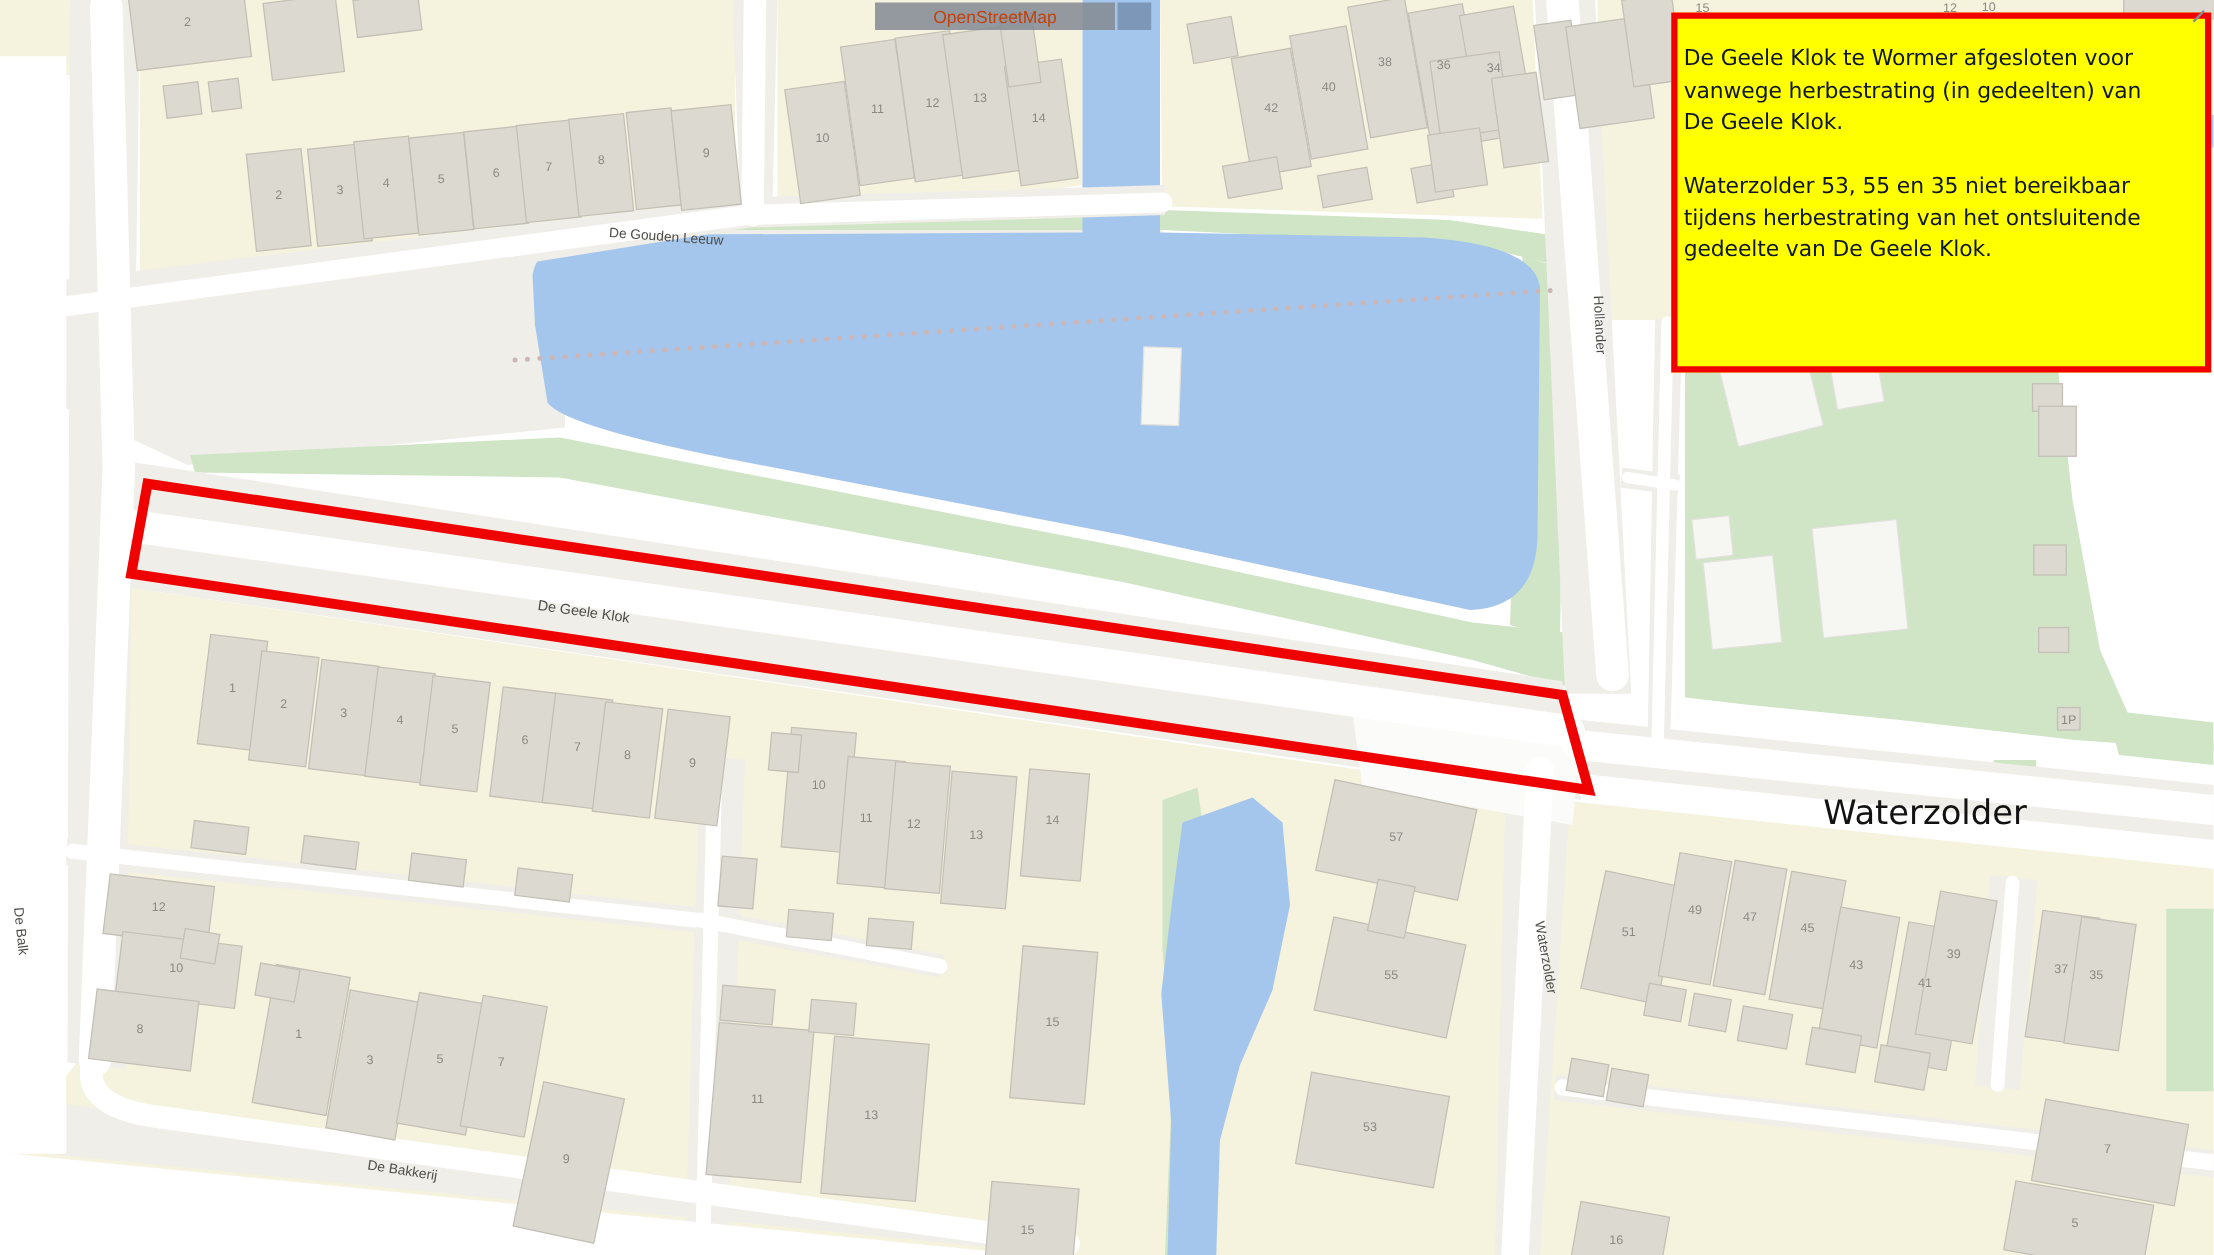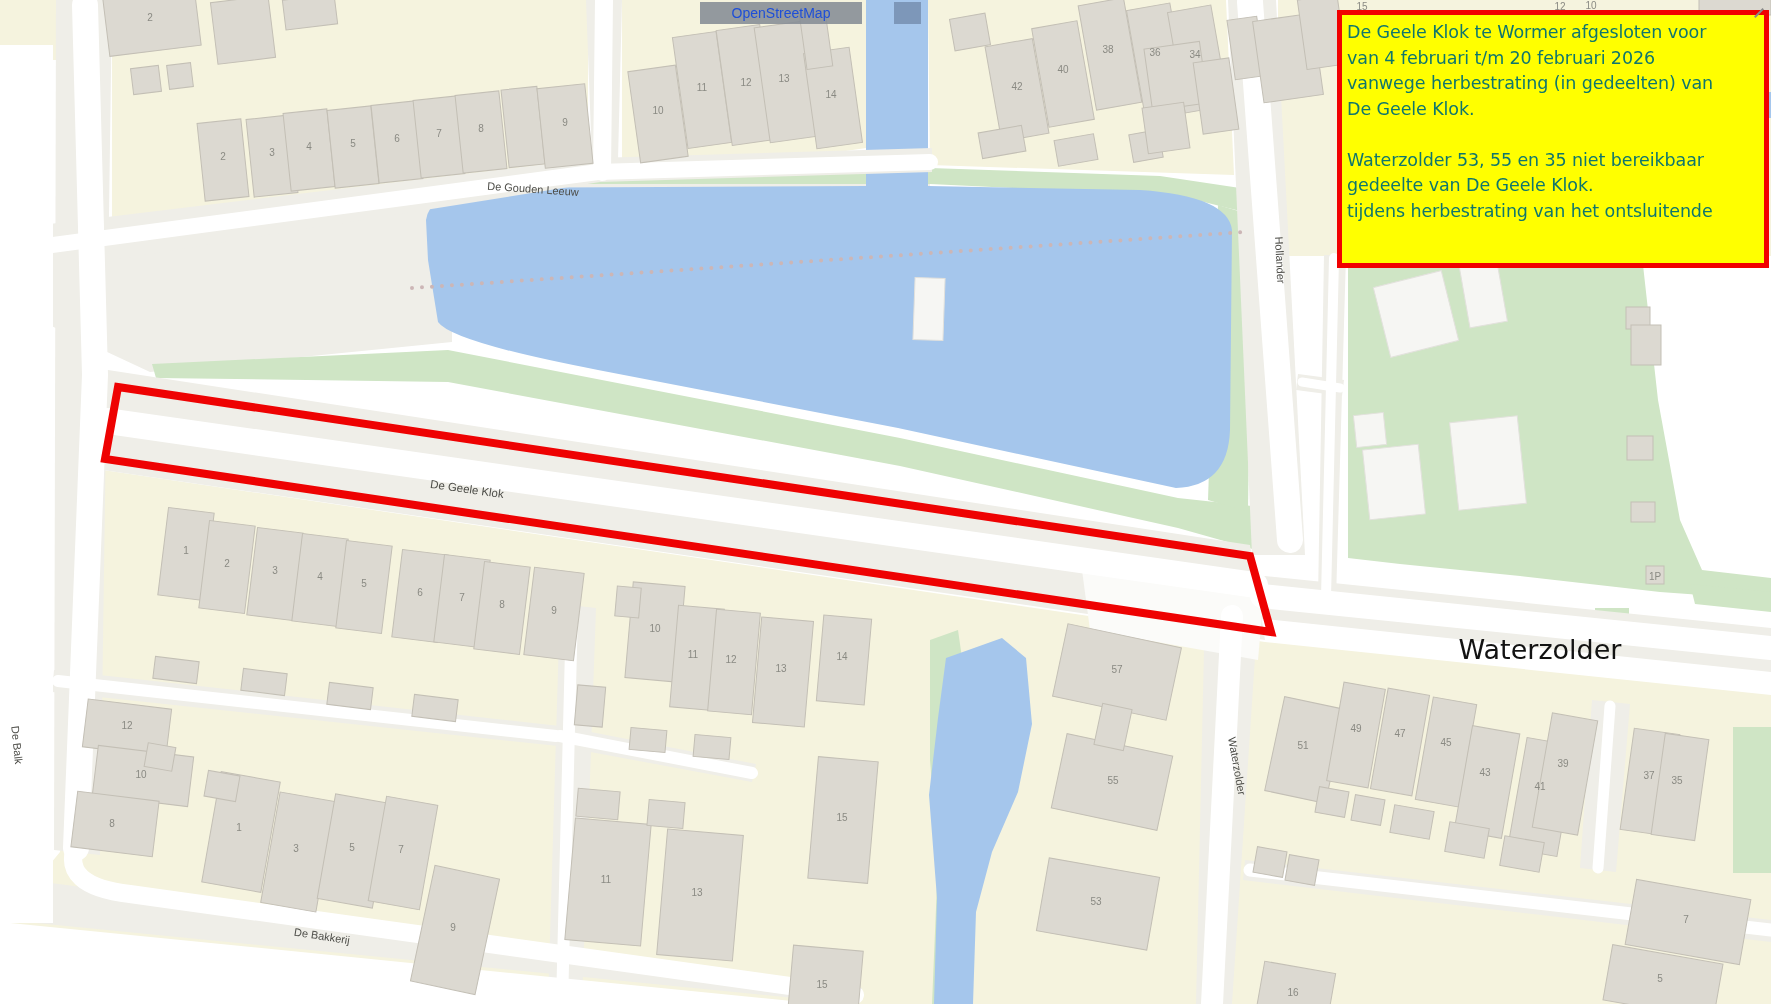--- a/index.html
+++ b/index.html
@@ -4,25 +4,25 @@
 <style>
   html,body{margin:0;padding:0;background:#fff;}
   .viewport{position:relative;width:1771px;height:1004px;overflow:hidden;background:#ffffff;
             font-family:"Liberation Sans",sans-serif;}
   svg{position:absolute;left:0;top:0;}
   .hnum{font-family:"Liberation Sans",sans-serif;fill:#8a8a83;text-anchor:middle;}
   .slabel{fill:#4d4d48;text-anchor:middle;font-family:"Liberation Sans",sans-serif;}
   .slabel.big{fill:#121212;font-family:"DejaVu Sans",sans-serif;}
   .bld-g{fill:#dcd9d1;stroke:#c3bfb5;stroke-width:1;}
   .bld-w{fill:#f6f6f3;stroke:#e2e1dc;stroke-width:1;}
-  .osm-badge{position:absolute;left:700px;top:2px;width:162px;height:22px;background:rgba(133,140,149,0.88);
-             color:#1d4ed8;font-size:14px;line-height:22px;text-align:center;cursor:pointer;}
+  .osm-badge{position:absolute;left:700px;top:2px;width:192px;height:22px;background:rgba(133,140,149,0.88);
+             color:#c2410c;font-size:14px;line-height:22px;text-align:center;cursor:pointer;}
   .osm-badge-cap{position:absolute;left:894px;top:2px;width:27px;height:22px;background:rgba(122,146,180,0.92);}
   .note-box{position:absolute;left:1337px;top:10px;width:412px;height:238px;background:#ffff00;
-            border:5px solid #f10000;box-sizing:content-box;padding:5px 5px;color:#0f766e;
+            border:5px solid #f10000;box-sizing:content-box;padding:20px 5px;color:#0f172a;
             font-family:"DejaVu Sans",sans-serif;font-size:17.5px;line-height:25.5px;letter-spacing:-0.1px;}
   .note-line{white-space:nowrap;min-height:25.5px;}
   .resize-mark{position:absolute;right:-1px;top:-3px;width:12px;height:2px;background:#8a8a8a;transform:rotate(-45deg);}
 </style>
 </head>
 <body>
 
 <div class="viewport">
   <svg width="1771" height="1004" viewBox="0 0 1771 1004">
 
@@ -296,21 +296,20 @@
   </svg>
 
   <div class="osm-badge">
     <span>OpenStreetMap</span>
   </div>
   <div class="osm-badge-cap"></div>
 
   <div class="note-box" id="note-box">
     <div class="resize-mark"></div>
   <div class="note-line">De Geele Klok te Wormer afgesloten voor</div>
-      <div class="note-line">van 4 februari t/m 20 februari 2026</div>
       <div class="note-line">vanwege herbestrating (in gedeelten) van</div>
       <div class="note-line">De Geele Klok.</div>
       <div class="note-line"></div>
       <div class="note-line">Waterzolder 53, 55 en 35 niet bereikbaar</div>
+      <div class="note-line">tijdens herbestrating van het ontsluitende</div>
       <div class="note-line">gedeelte van De Geele Klok.</div>
-      <div class="note-line">tijdens herbestrating van het ontsluitende</div>
     </div>
 </div>
 
 </body></html>

